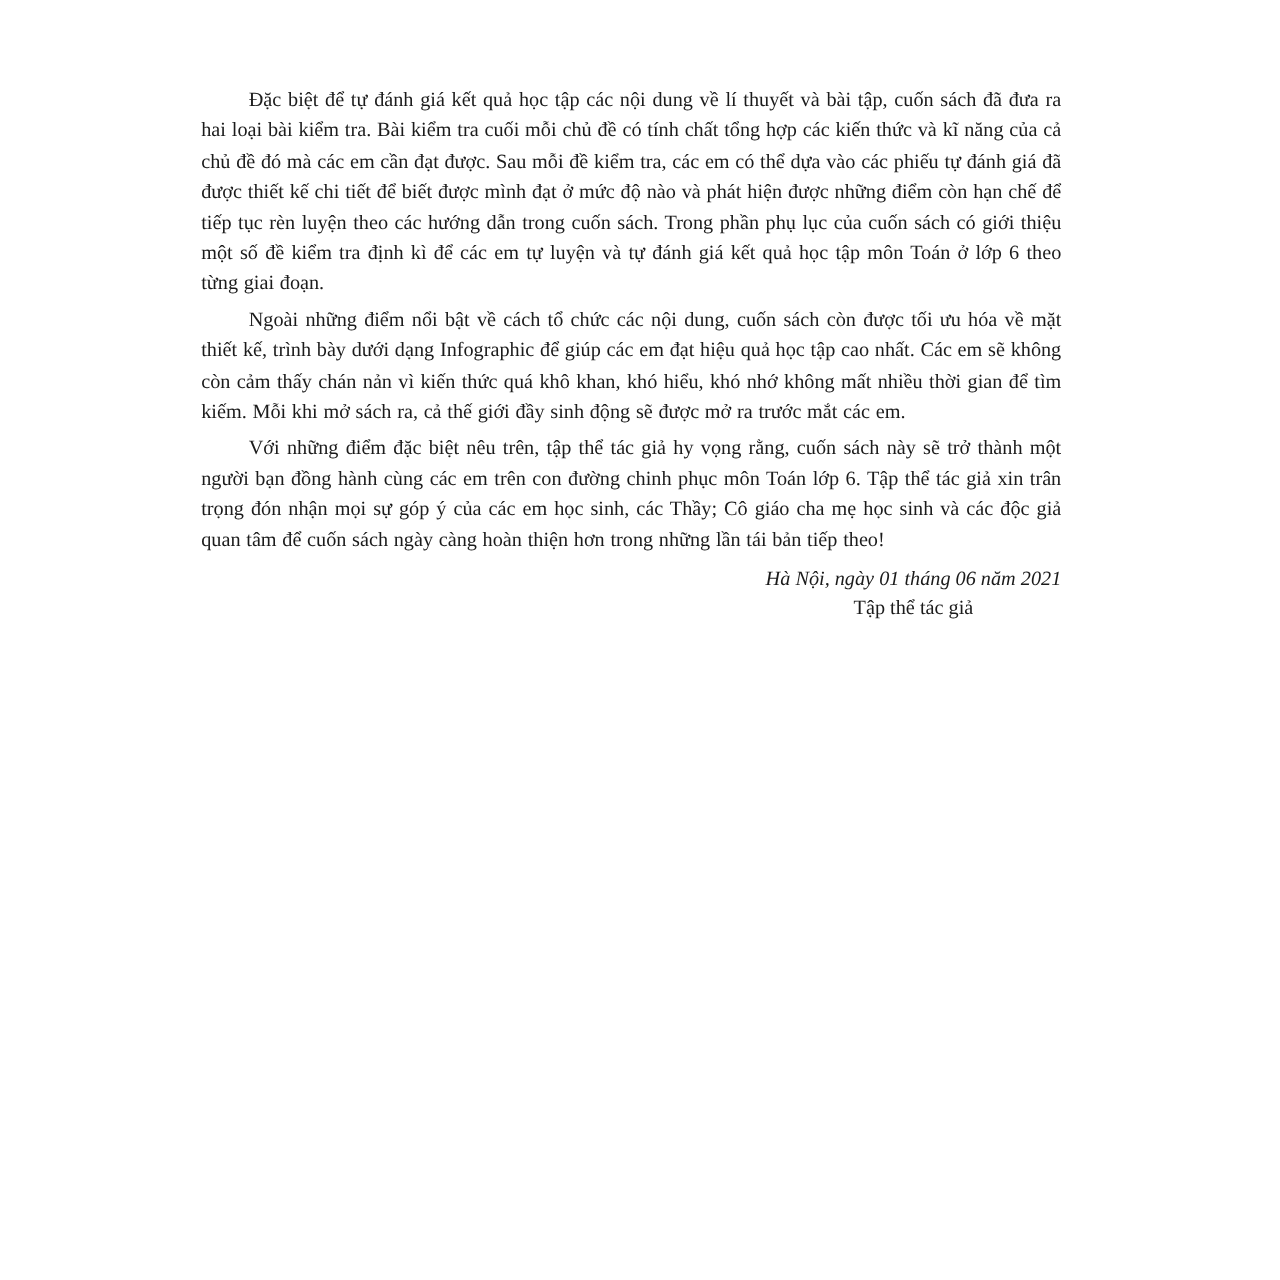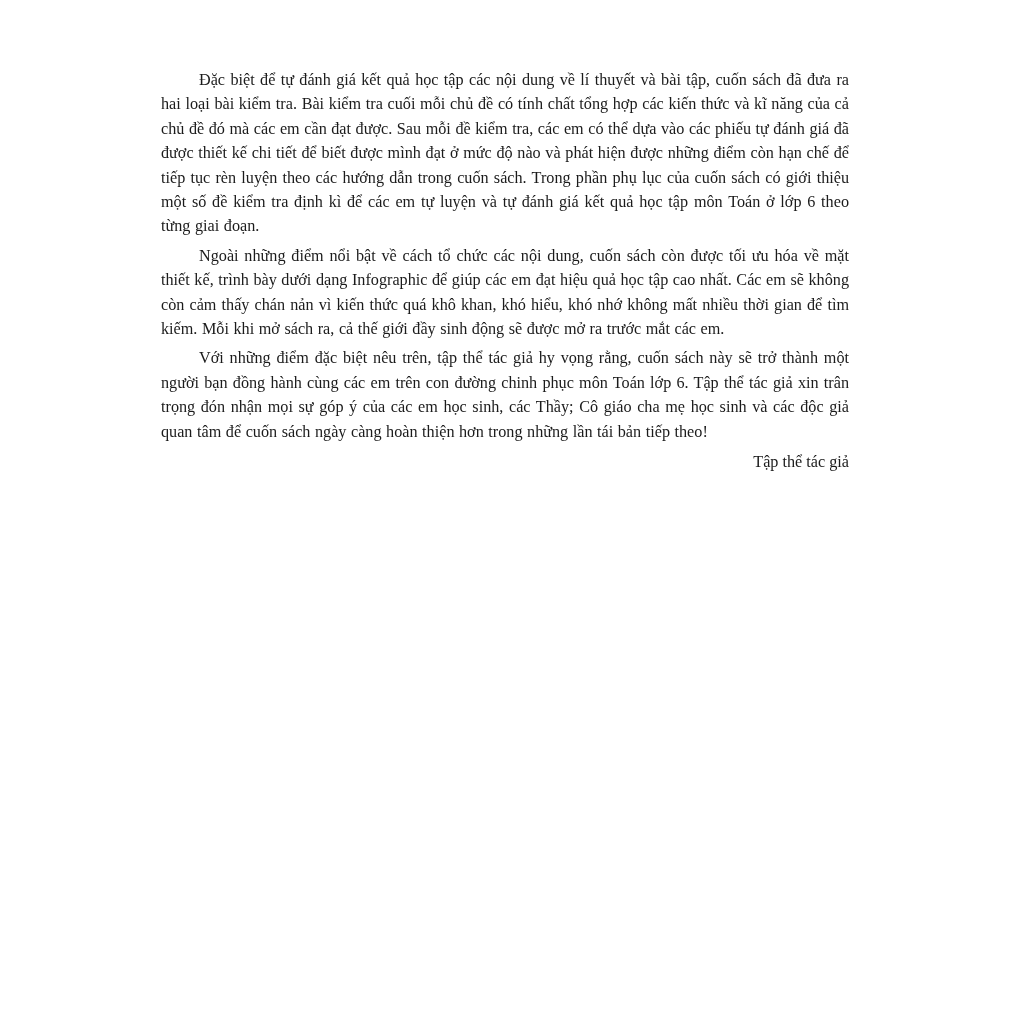--- a/index.html
+++ b/index.html
@@ -52,16 +52,17 @@
 </style>
 </head>
 <body>
 
 <div class="page">
   <div class="content">
     <p>Đặc biệt để tự đánh giá kết quả học tập các nội dung về lí thuyết và bài tập, cuốn sách đã đưa ra hai loại bài kiểm tra. Bài kiểm tra cuối mỗi chủ đề có tính chất tổng hợp các kiến thức và kĩ năng của cả chủ đề đó mà các em cần đạt được. Sau mỗi đề kiểm tra, các em có thể dựa vào các phiếu tự đánh giá đã được thiết kế chi tiết để biết được mình đạt ở mức độ nào và phát hiện được những điểm còn hạn chế để tiếp tục rèn luyện theo các hướng dẫn trong cuốn sách. Trong phần phụ lục của cuốn sách có giới thiệu một số đề kiểm tra định kì để các em tự luyện và tự đánh giá kết quả học tập môn Toán ở lớp 6 theo từng giai đoạn.</p>
     <p>Ngoài những điểm nổi bật về cách tổ chức các nội dung, cuốn sách còn được tối ưu hóa về mặt thiết kế, trình bày dưới dạng Infographic để giúp các em đạt hiệu quả học tập cao nhất. Các em sẽ không còn cảm thấy chán nản vì kiến thức quá khô khan, khó hiểu, khó nhớ không mất nhiều thời gian để tìm kiếm. Mỗi khi mở sách ra, cả thế giới đầy sinh động sẽ được mở ra trước mắt các em.</p>
     <p>Với những điểm đặc biệt nêu trên, tập thể tác giả hy vọng rằng, cuốn sách này sẽ trở thành một người bạn đồng hành cùng các em trên con đường chinh phục môn Toán lớp 6. Tập thể tác giả xin trân trọng đón nhận mọi sự góp ý của các em học sinh, các Thầy; Cô giáo cha mẹ học sinh và các độc giả quan tâm để cuốn sách ngày càng hoàn thiện hơn trong những lần tái bản tiếp theo!</p>
     <div class="signature">
+      <div class="place-date">Hà Nội, ngày 01 tháng 06 năm 2021</div>
       <div class="author">Tập thể tác giả</div>
     </div>
   </div>
 </div>
 
 </body></html>

